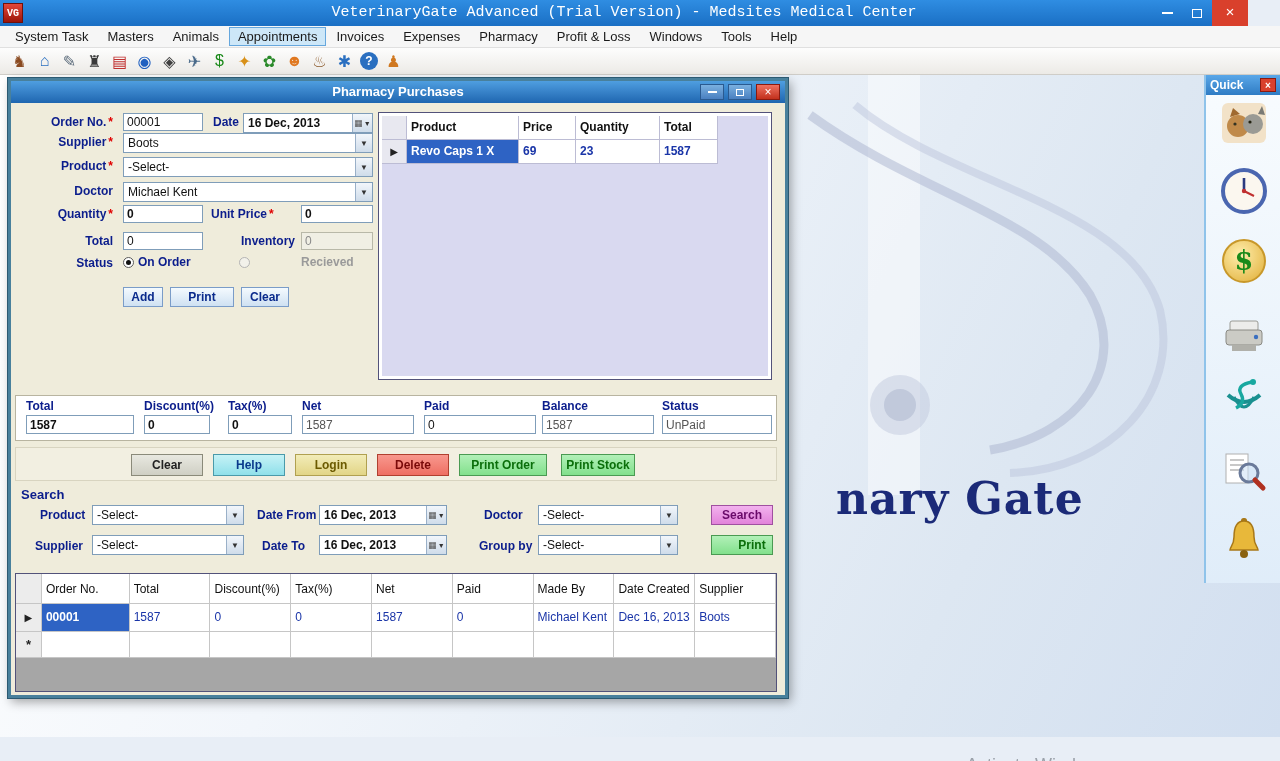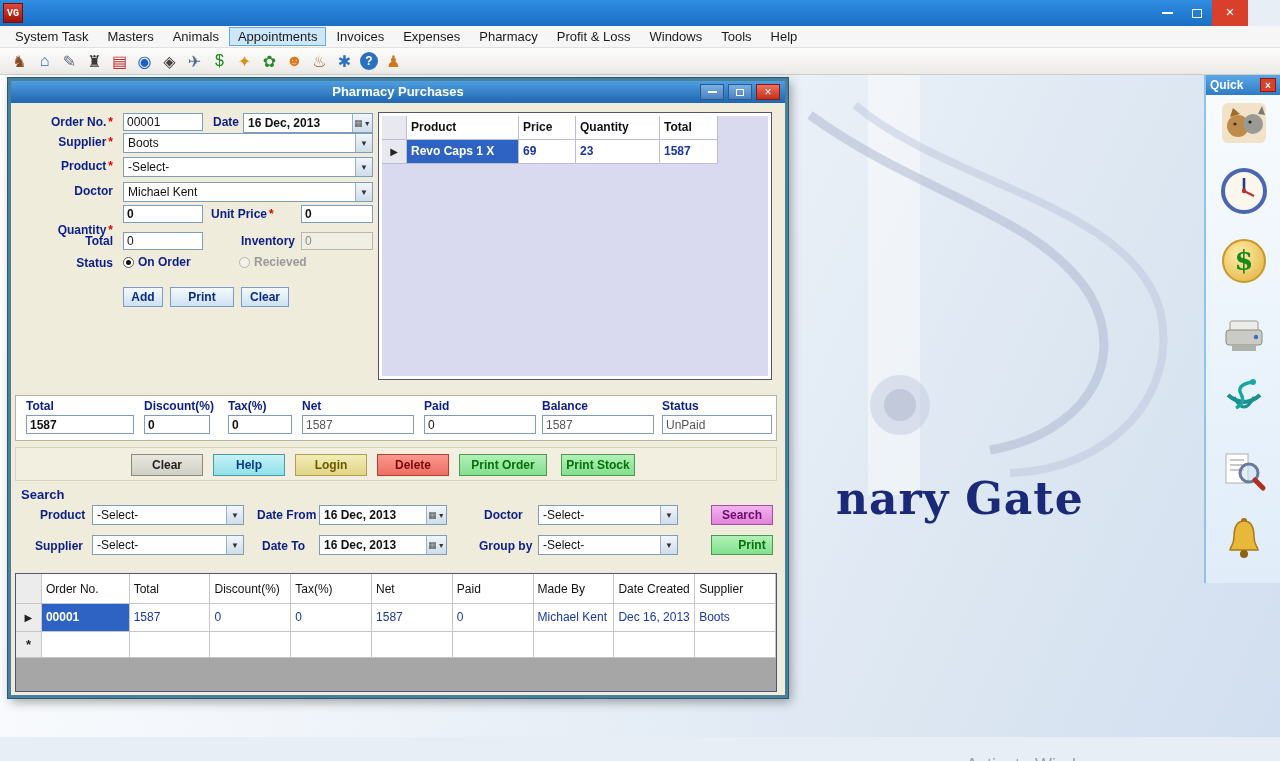--- a/index.html
+++ b/index.html
@@ -83,21 +83,21 @@
   .datebox .val { flex:1; padding:0 4px; font-size:12px; font-weight:bold; color:#111; white-space:nowrap; }
   .datebox .cal { width:20px; height:100%; background:linear-gradient(#f2f6fb,#cfdcea); border-left:1px solid #9ab0c8;
     display:flex; align-items:center; justify-content:center; font-size:9px; color:#555; gap:1px; }
   .datebox .cal .dd { font-size:7px; color:#333; }
 
   .radio { width:11px; height:11px; border-radius:50%; border:1px solid #5a5a5a; background:#fff;
     display:inline-block; position:relative; vertical-align:-2px; margin-right:4px; }
   .radio.checked::after { content:""; position:absolute; left:2px; top:2px; width:5px; height:5px; border-radius:50%; background:#111; }
   .radio.disabled { border-color:#b4b4b4; background:#f2f1ea; }
   .radio-label { font-weight:bold; color:#0b1d8c; font-size:12px; }
-  .radio-label.disabled { color:#9a9a9a; }
+  .radio-label.disabled { color:#9a9a9a;margin-left:47px; }
 
   .form-btn { position:absolute; height:20px; background:linear-gradient(#f4fafe,#cfe1f2); border:1px solid #7a9cc8;
     color:#0a2a8c; font-weight:bold; font-size:12px; display:flex; align-items:center; justify-content:center; }
 
   
   .items-grid-panel { position:absolute; left:367px; top:9px; width:394px; height:268px;
     background:#fff; border:1px solid #52527a; padding:3px; }
   .items-grid-inner { position:relative; width:100%; height:100%; background:#d9d9f0; overflow:hidden; }
   .ig-row { display:flex; }
   .ig-cell { height:24px; line-height:23px; font-size:12px; padding:0 4px;
@@ -152,20 +152,21 @@
     background:linear-gradient(#2f8de2,#1a6fc4); color:#fff; font-size:13px; }
   .sb-item { position:absolute; top:4px; white-space:nowrap; }
 </style>
 </head>
 <body>
 
 <div id="app">
 
   <div class="titlebar">
     <div class="app-logo">VG</div>
+    <div class="title-text">VeterinaryGate Advanced  (Trial Version) - Medsites Medical Center</div>
     <div class="win-controls">
       <div class="win-btn">
           <span class="min-glyph"></span>
         </div>
       <div class="win-btn">
           <span class="restore-glyph"></span>
         </div>
       <div class="win-btn close">×</div>
     </div>
   </div>
@@ -333,21 +334,21 @@
         <span class="val">-Select-</span>
         <span class="arrow">▼</span>
       </div>
 
       <div class="flabel" style="left:0;top:81px;"><span>Doctor</span></div>
       <div class="combo" style="left:112px;top:79px;width:250px;">
         <span class="val">Michael Kent</span>
         <span class="arrow">▼</span>
       </div>
 
-      <div class="flabel" style="left:0;top:120px;"><span>Quantity</span><span class="req">*</span></div>
+      <div class="flabel" style="left:0;top:104px;"><span>Quantity</span><span class="req">*</span></div>
       <input class="tbx" style="left: 112px; top: 102px; width: 80px; font-weight: bold;" value="0">
       <div class="flabel" style="left:200px;top:104px;width:84px;text-align:left;"><span>Unit Price</span><span class="req">*</span></div>
       <input class="tbx" style="left: 290px; top: 102px; width: 72px; font-weight: bold;" value="0">
 
       <div class="flabel" style="left:0;top:131px;"><span>Total</span></div>
       <input class="tbx" style="left: 112px; top: 129px; width: 80px;" readonly="" value="0">
       <div class="flabel" style="left:200px;top:131px;width:84px;text-align:right;"><span>Inventory</span></div>
       <input class="tbx disabled" style="left: 290px; top: 129px; width: 72px;" readonly="" value="0">
 
       <div class="flabel" style="left:0;top:153px;"><span>Status</span></div>

